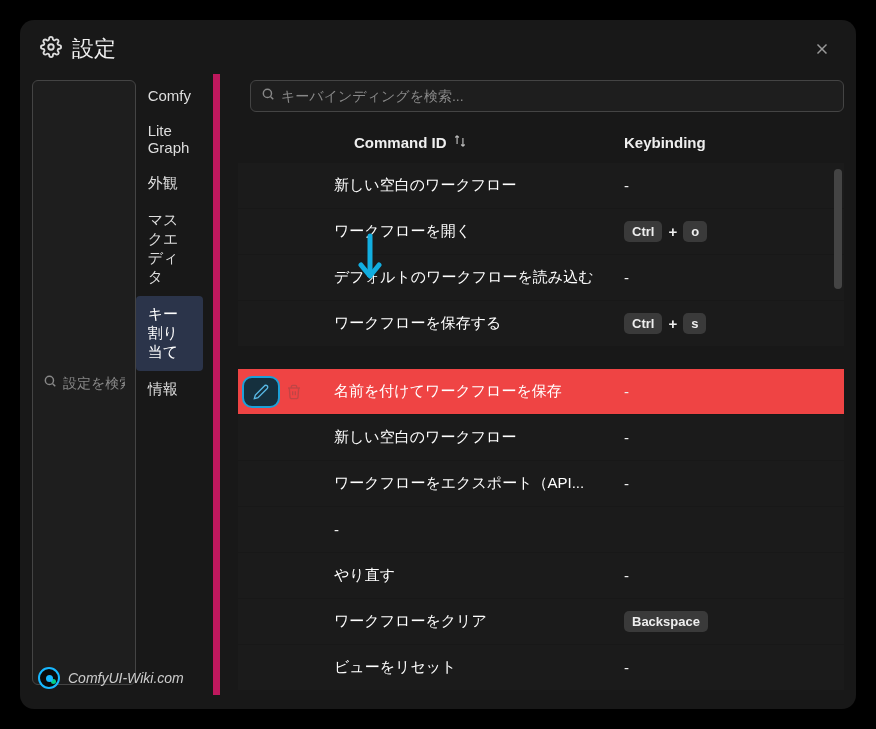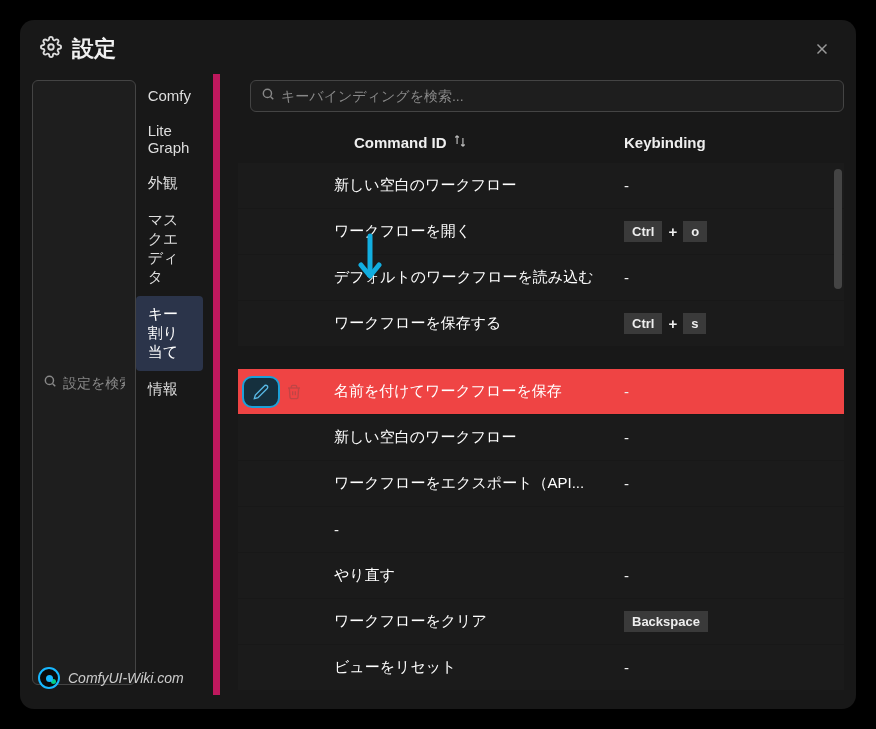--- a/index.html
+++ b/index.html
@@ -25,21 +25,21 @@
     .titlebar {
       display: flex;
       align-items: center;
       padding: 14px 20px 10px 20px;
     }
     .titlebar .gear-icon {
       margin-right: 10px;
     }
     .titlebar h1 {
       font-size: 22px;
-      font-weight: 700;
+      font-weight: 400;
       color: #f0f0f0;
       flex: 1;
     }
     .close-btn {
       width: 28px;
       height: 28px;
       display: flex;
       align-items: center;
       justify-content: center;
       color: #999;
@@ -170,21 +170,21 @@
     }
     .row .col-key {
       font-size: 15px;
       color: #fff;
       display: flex;
       align-items: center;
       gap: 6px;
     }
     .key-chip {
       background: #3a3a3a;
-      border-radius: 0;
+      border-radius: 5px;
       padding: 3px 8px;
       font-size: 13px;
       font-weight: 600;
       color: #eee;
     }
     .key-plus { color: #eee; font-weight: 600; }
     .dash { color: #eee; }
     .actions {
       display: flex;
       align-items: center;

